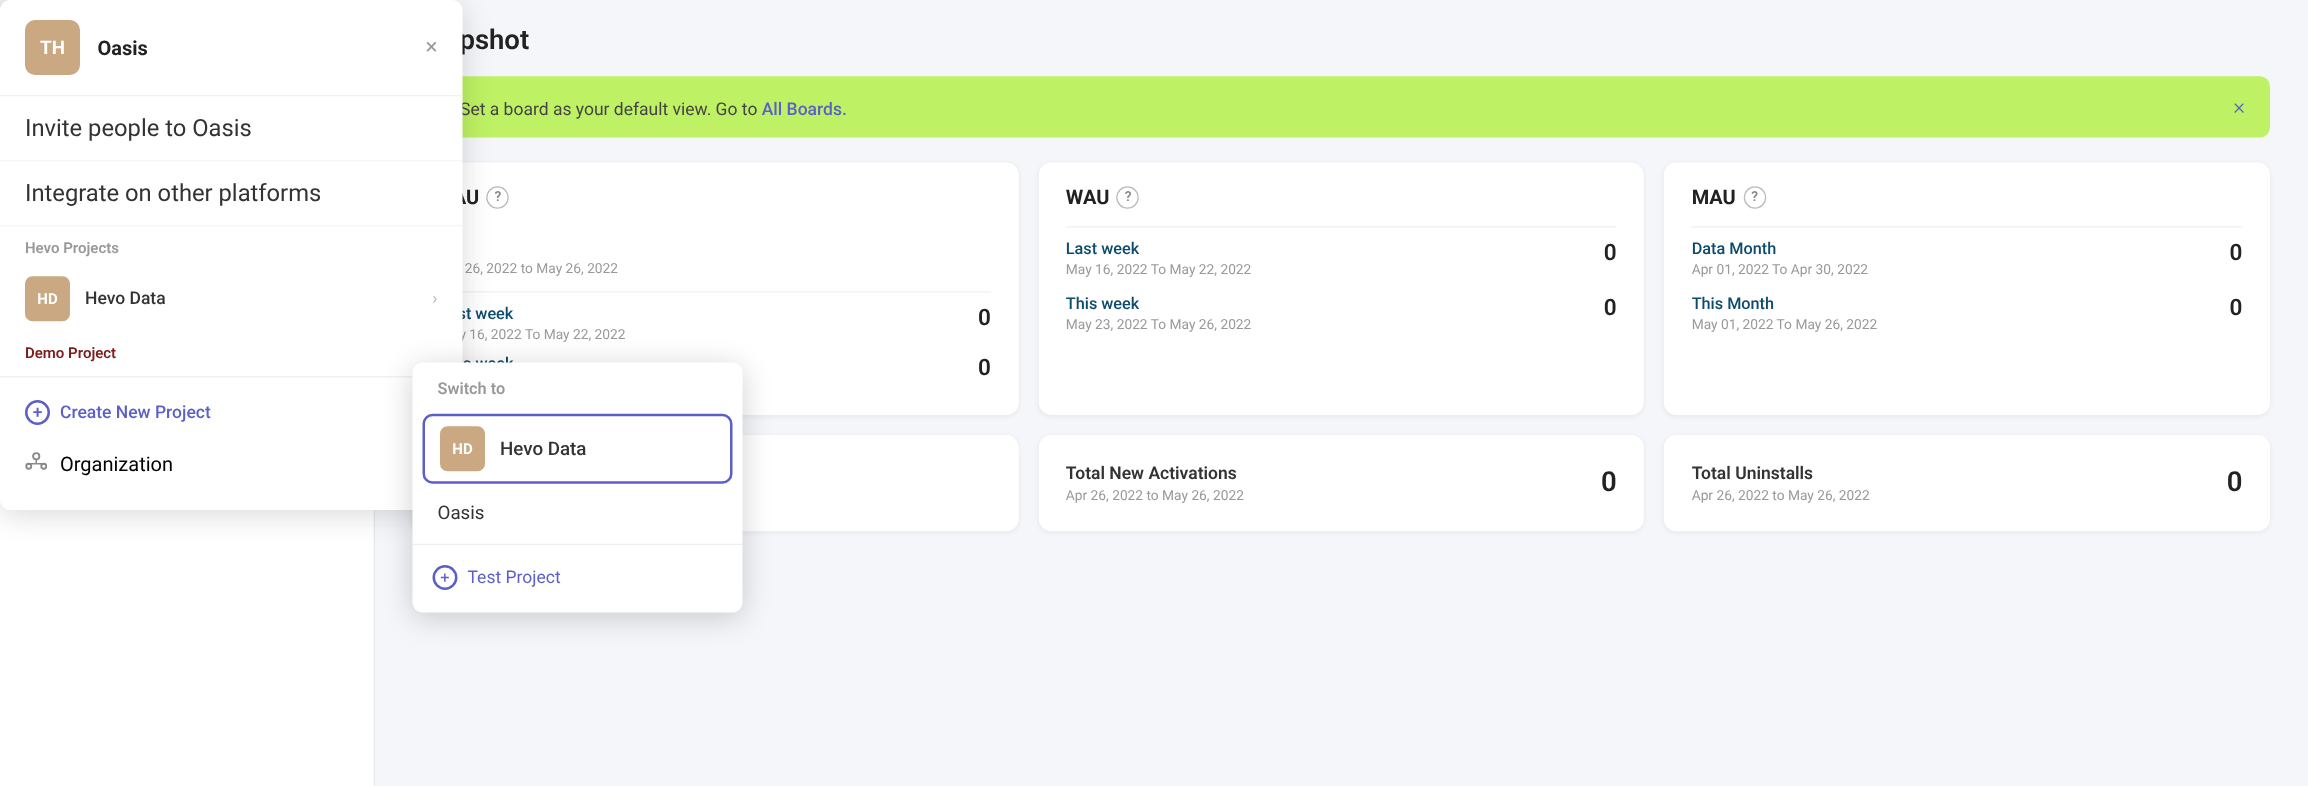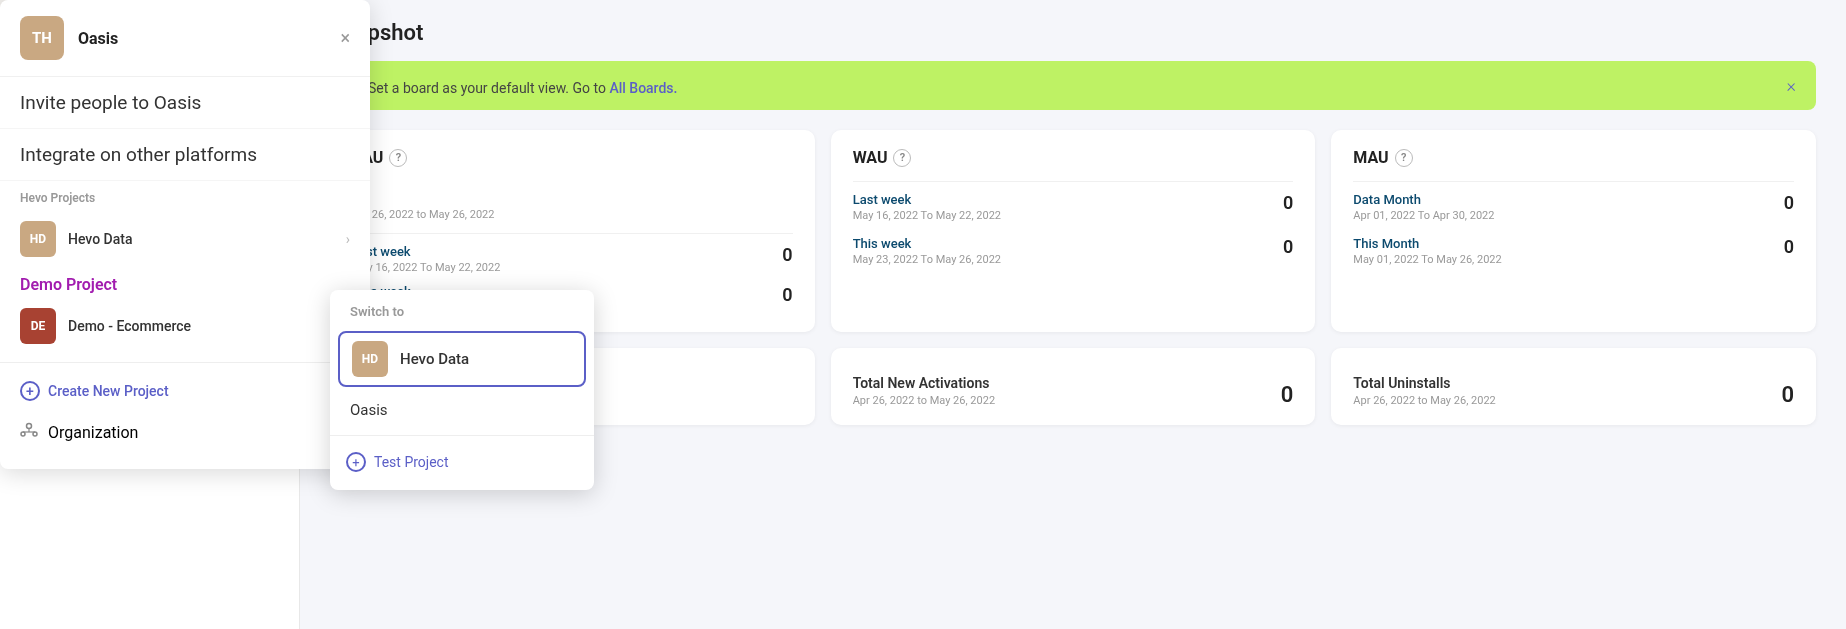--- a/index.html
+++ b/index.html
@@ -177,22 +177,22 @@
       font-weight: 500;
     }
 
     .dp-proj-chevron {
       color: #bbb;
       font-size: 14px;
     }
 
     .dp-demo-label {
       padding: 8px 20px 4px;
-      font-size: 16px;
-      color: #a21caf;
+      font-size: 12px;
+      color: #7f1d1d;
       font-weight: 600;
     }
 
     .dp-divider {
       border: none;
       border-top: 1px solid #eee;
       margin: 8px 0;
     }
 
     .dp-create-btn {
@@ -440,21 +440,21 @@
       padding-top: 10px;
       border-top: 1px solid #f0f0f0;
     }
 
     .metric-card-sm {
       background: #fff;
       border-radius: 10px;
       padding: 18px 22px;
       box-shadow: 0 1px 4px rgba(0,0,0,0.06);
       display: flex;
-      align-items: flex-end;
+      align-items: center;
       justify-content: space-between;
     }
 
     .metric-card-sm-title {
       font-size: 14px;
       font-weight: 600;
       color: #333;
     }
 
     .metric-card-sm-sub {
@@ -615,24 +615,20 @@
   <div class="dp-section-label">Hevo Projects</div>
 
   <div class="dp-project-item">
     <div class="dp-proj-avatar">HD</div>
     <div class="dp-proj-name">Hevo Data</div>
     <div class="dp-proj-chevron">›</div>
   </div>
 
   <div class="dp-demo-label">Demo Project</div>
 
-  <div class="dp-project-item">
-    <div class="dp-proj-avatar de">DE</div>
-    <div class="dp-proj-name">Demo - Ecommerce</div>
-  </div>
 
   <hr class="dp-divider">
 
   <div class="dp-create-btn">
     <div class="dp-create-icon">+</div>
     <span>Create New Project</span>
   </div>
 
   <div class="dp-org-item">
     <span class="dp-org-icon">

